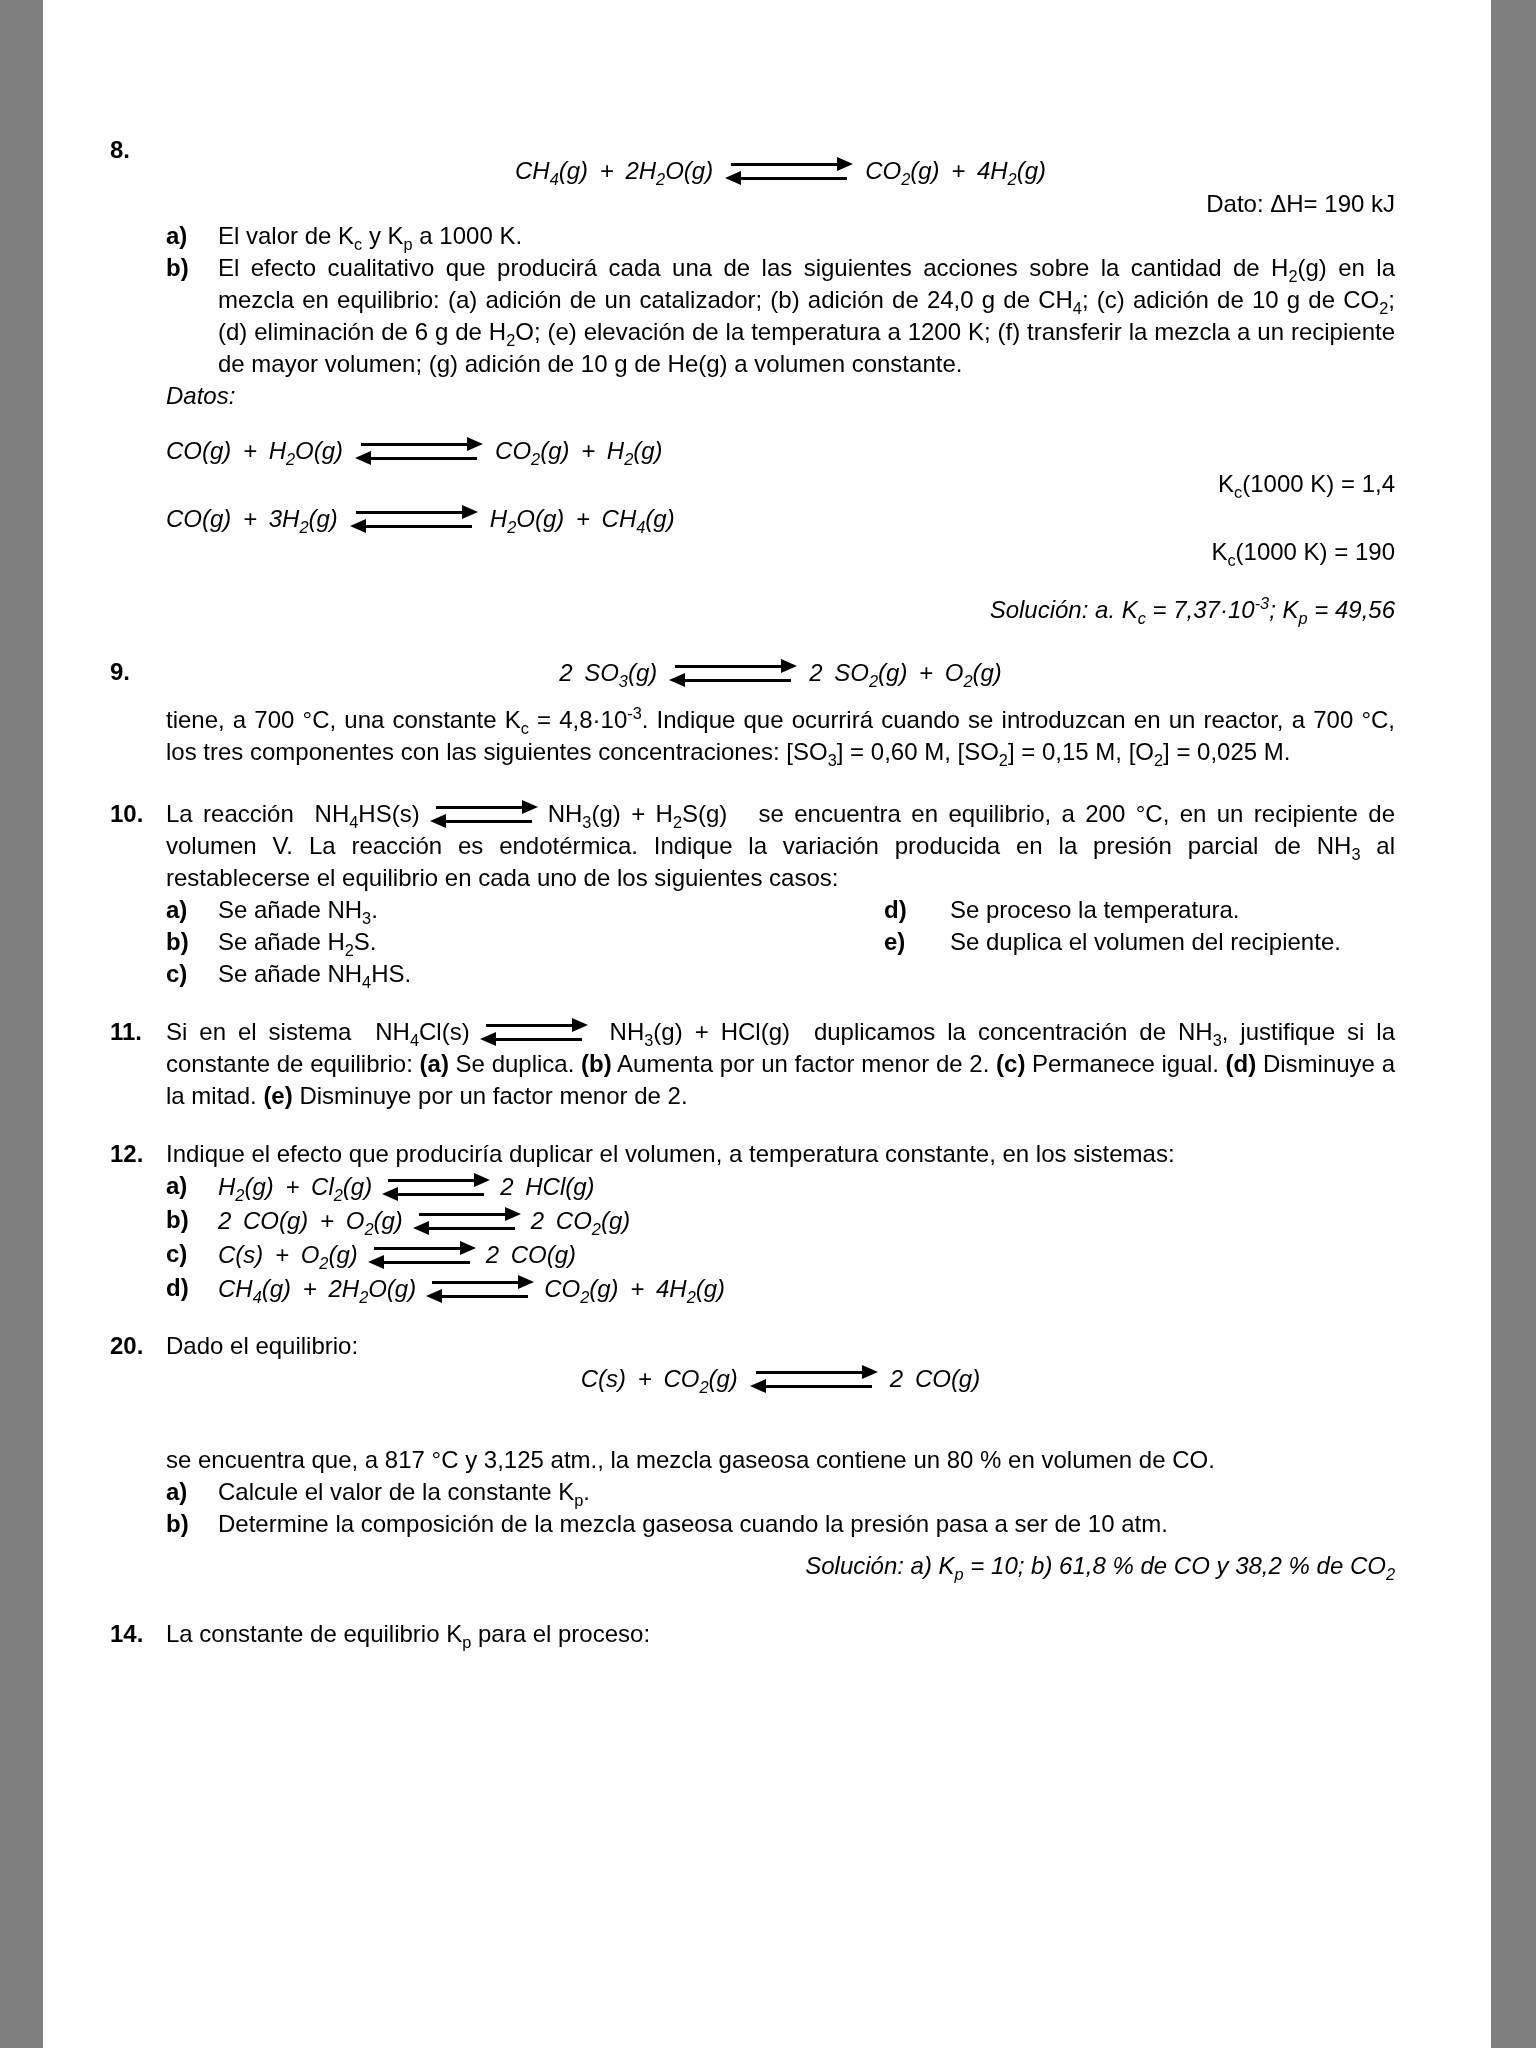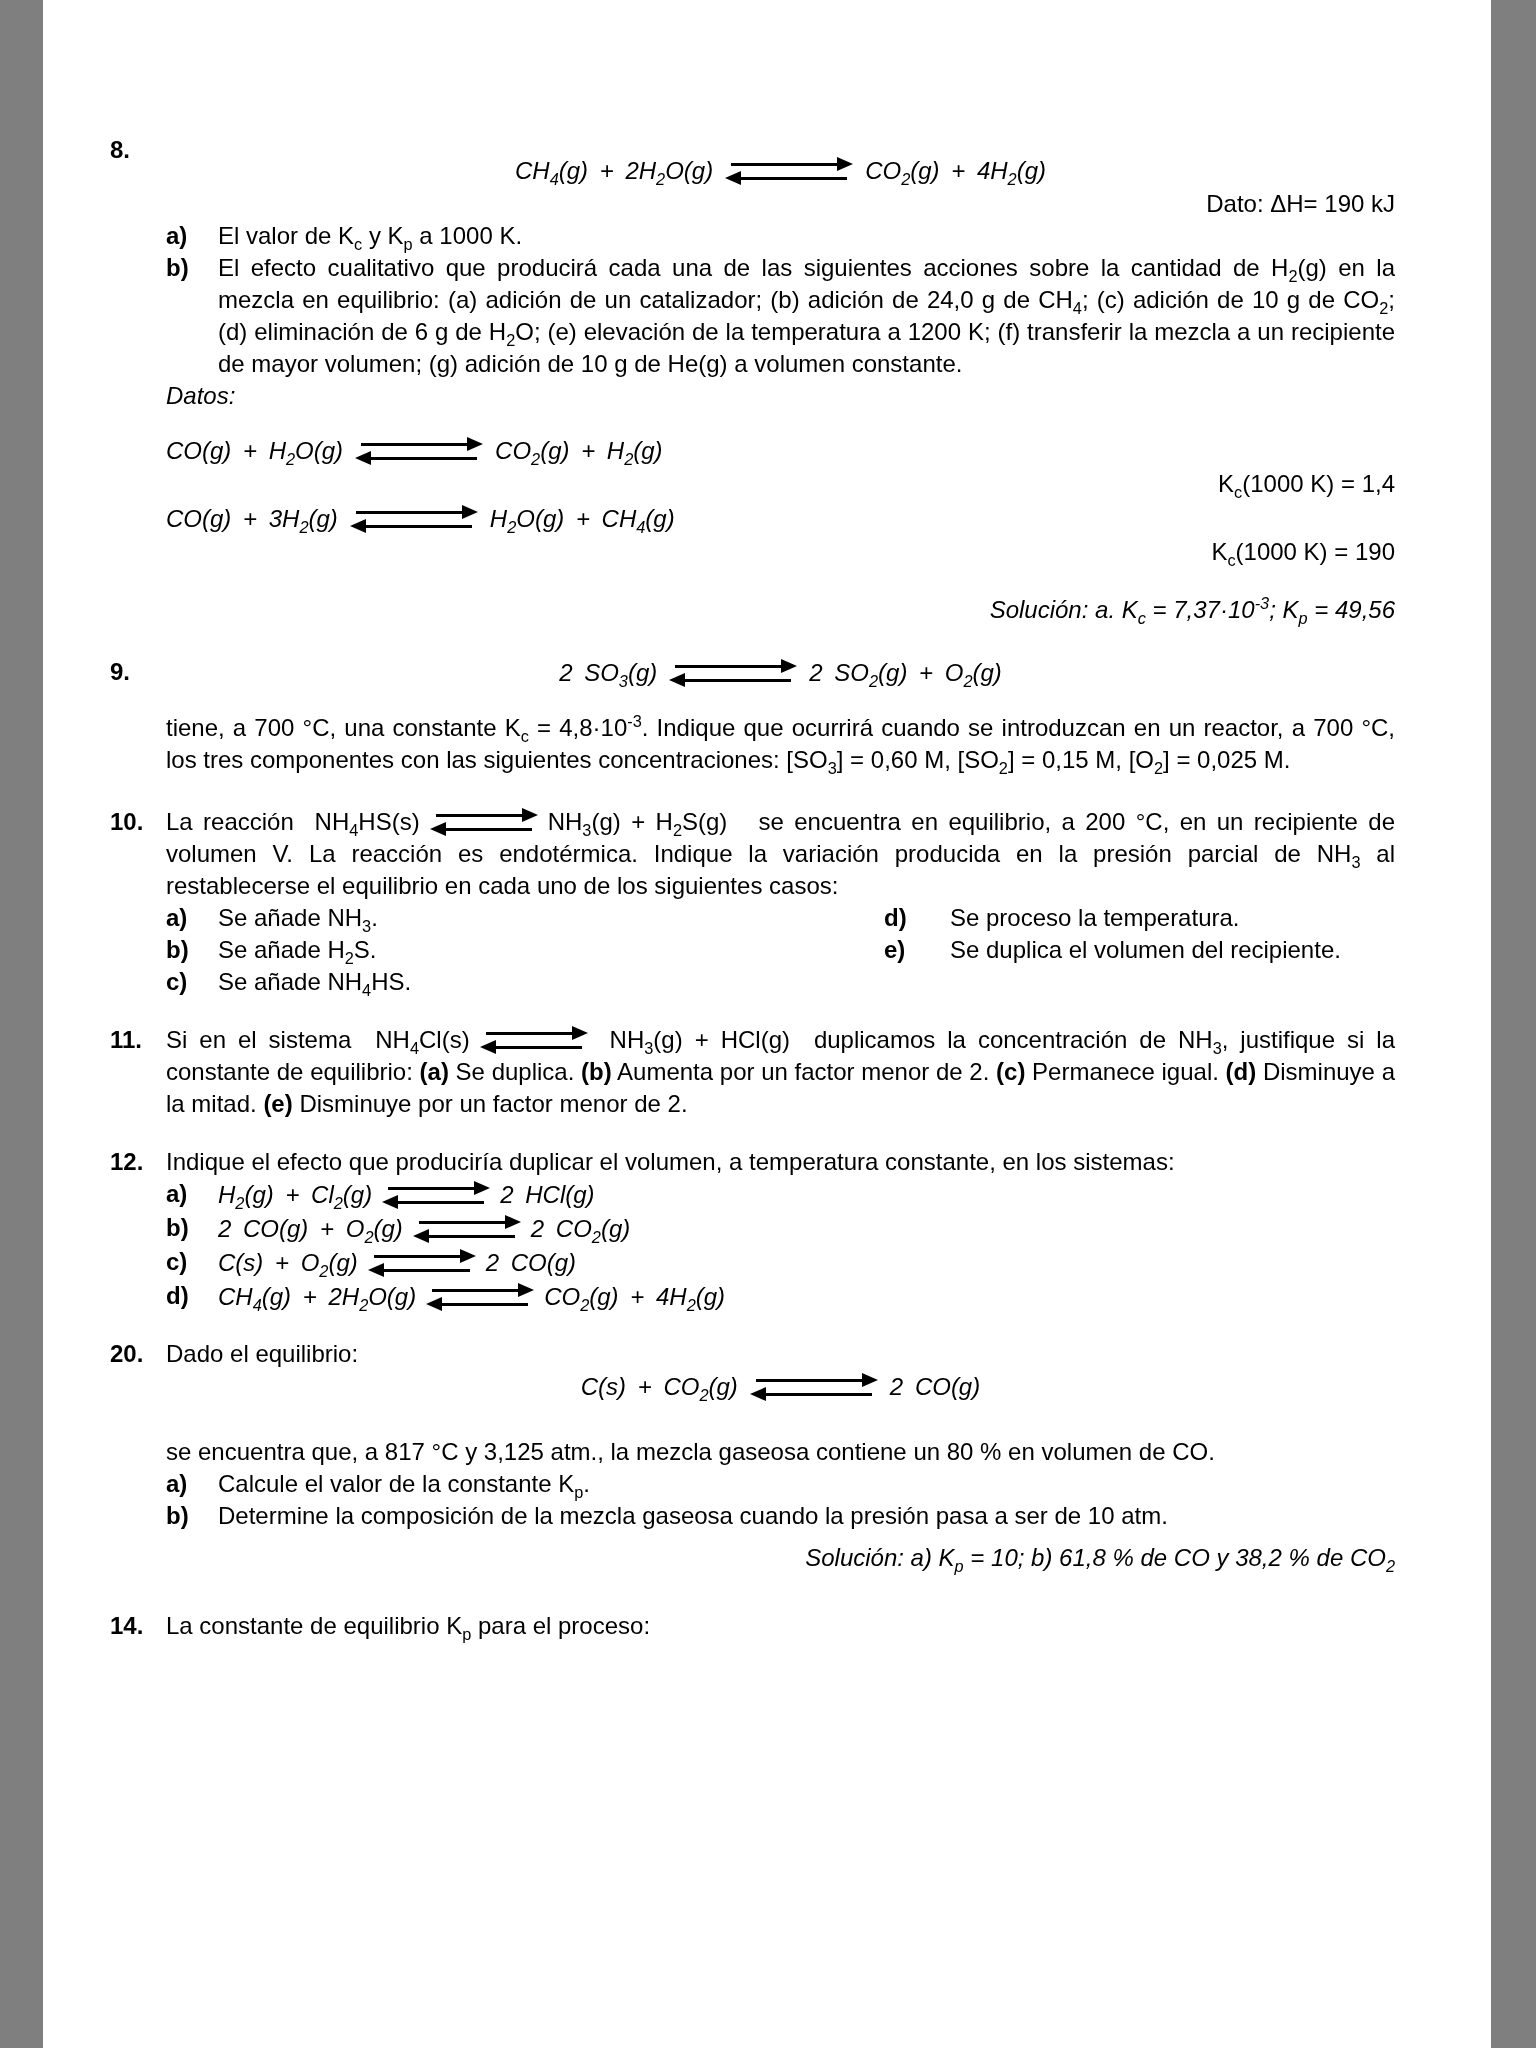--- a/index.html
+++ b/index.html
@@ -38,22 +38,22 @@
   .sub { display:flex; }
   .slet { flex:0 0 52px; width:52px; font-weight:700; }
   .stxt { flex:1; min-width:0; }
 
   .rx { line-height:34px; white-space:nowrap; }
   .rx-main { margin-top:20px; }
   .rx-d1 { margin-top:22px; }
   .rx-d2 { margin-top:2px; }
   .datos-label { }
   .sol8  { margin-top:26px; }
-  .body9 { margin-top:22px; }
-  .body13 { margin-top:32px; }
+  .body9 { margin-top:14px; }
+  .body13 { margin-top:48px; }
   .sol13 { margin-top:10px; }
 
   .frm { word-spacing:5px;font-style:italic; }
 
   
   .eqar { display:inline-block; position:relative; width:132px; height:26px;
           vertical-align:-5px; margin:0 10px; }
   .eqar .sh { position:absolute; display:block; height:3px; background:#000; }
   .eqar .t { top:5px; left:8px; right:17px; }
   .eqar .t::after { content:""; position:absolute; right:-15px; top:-6px; width:0; height:0;

